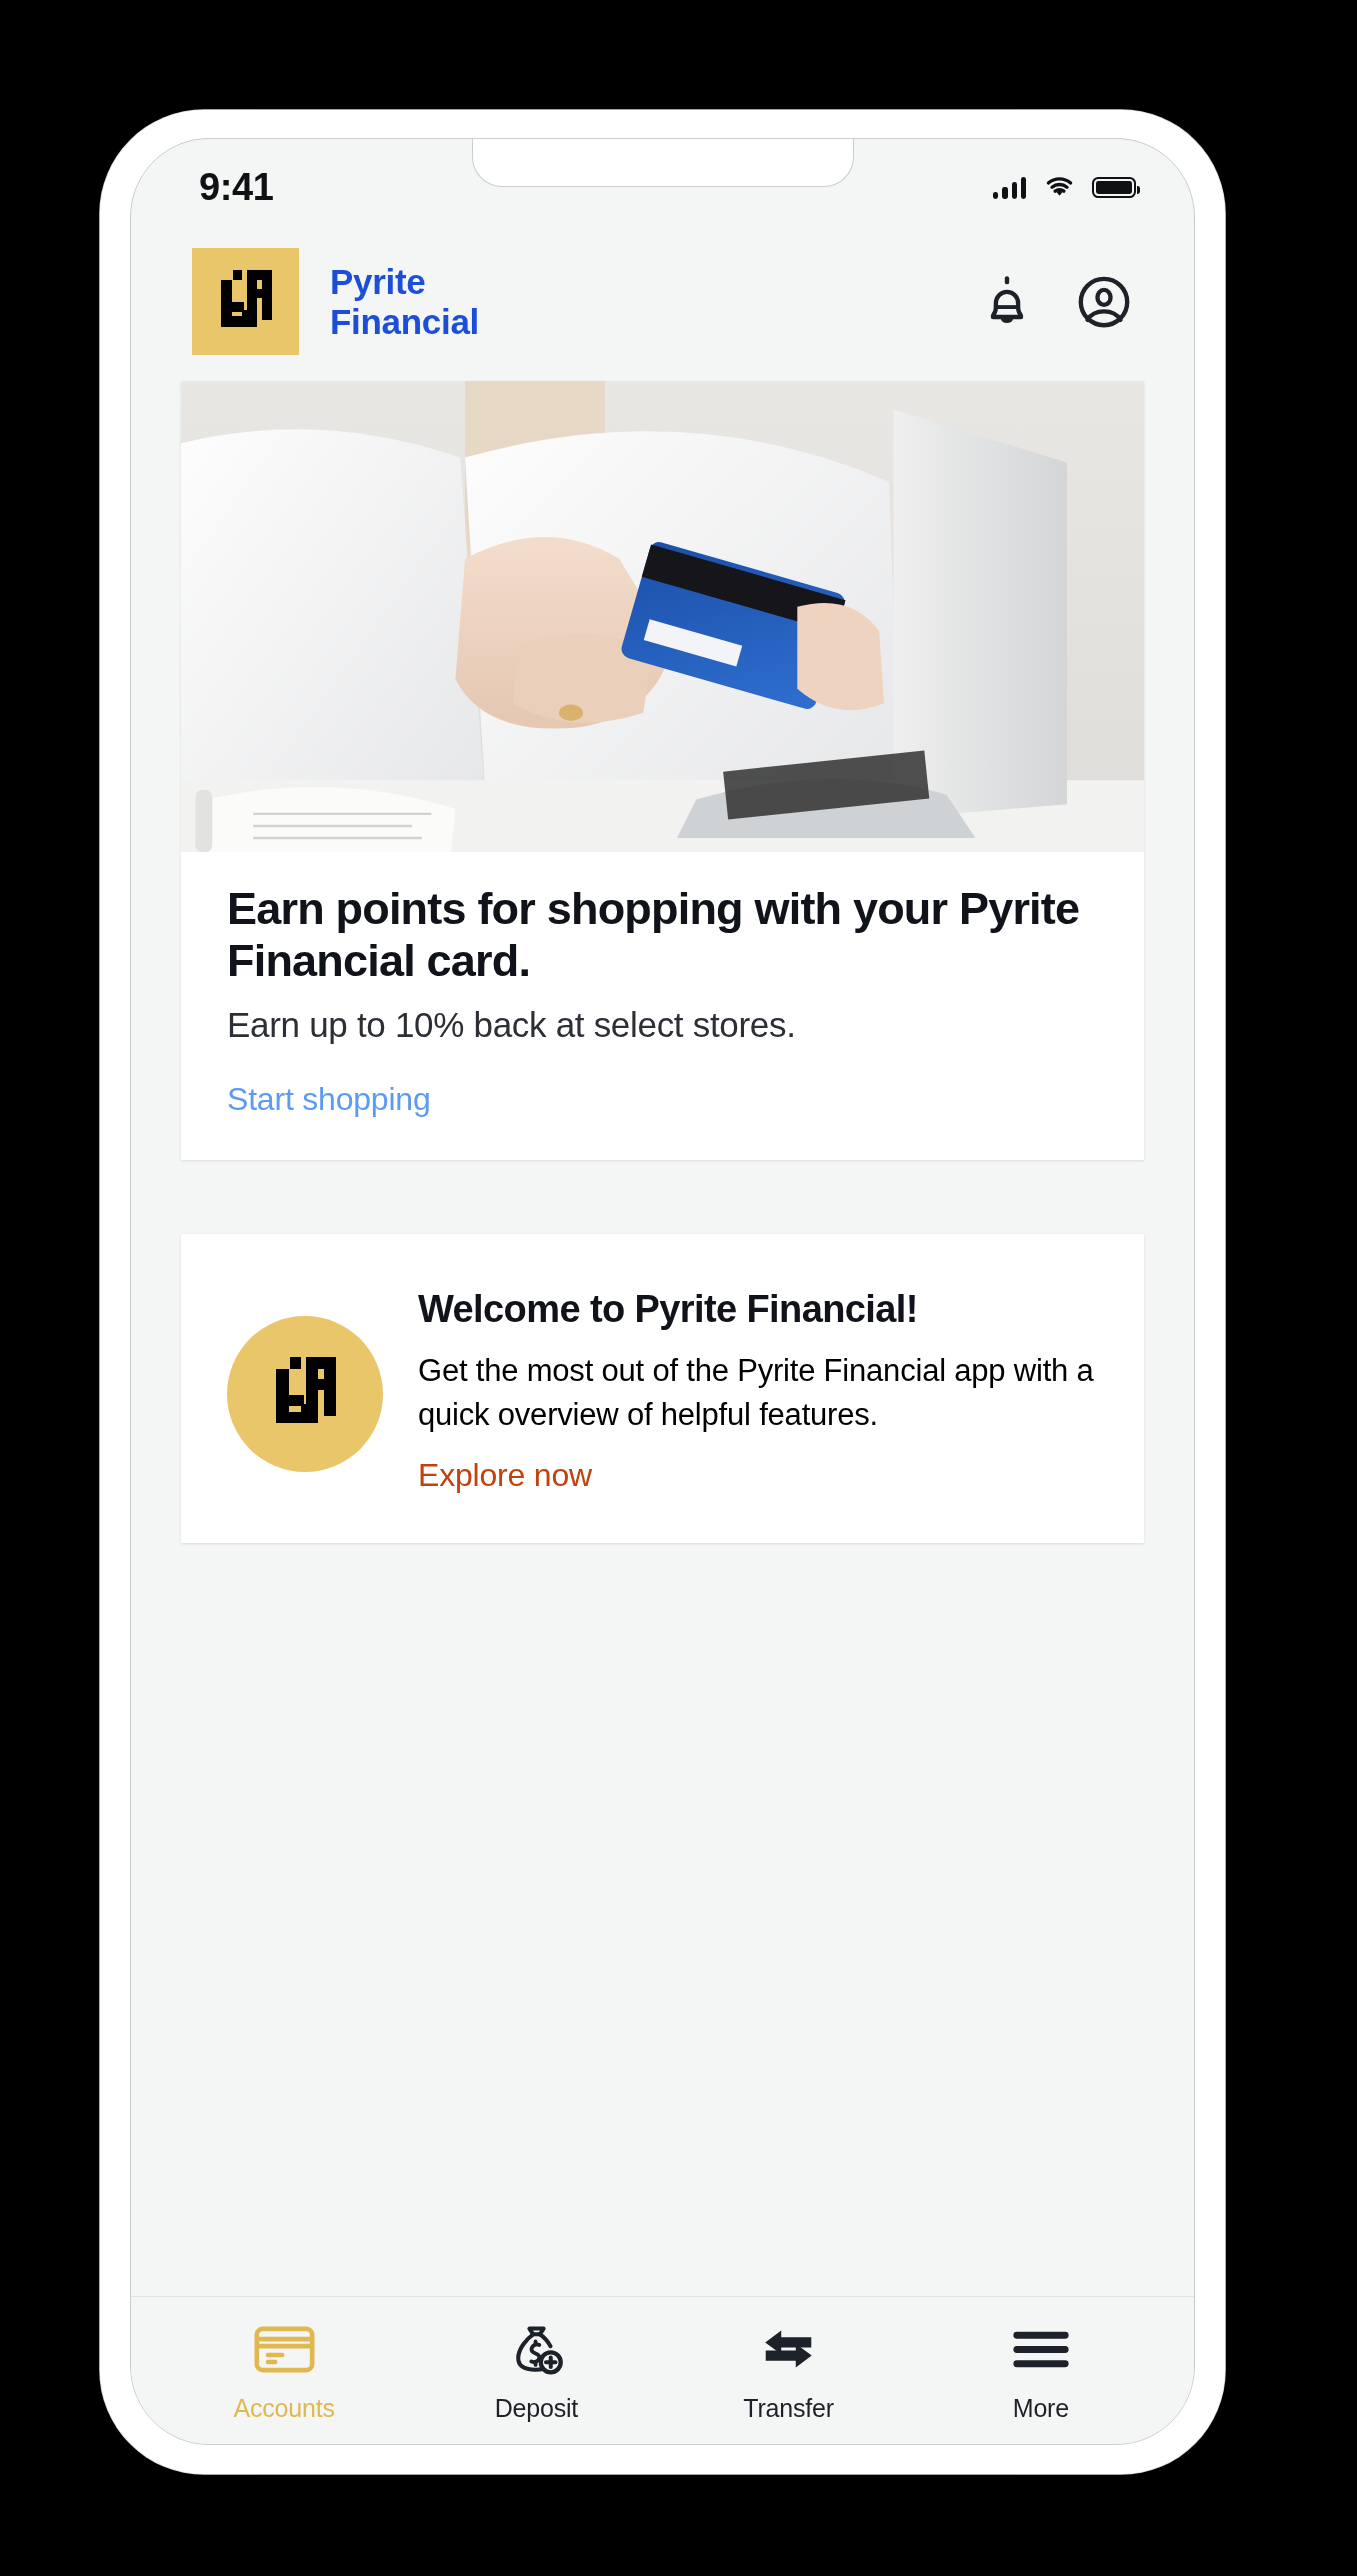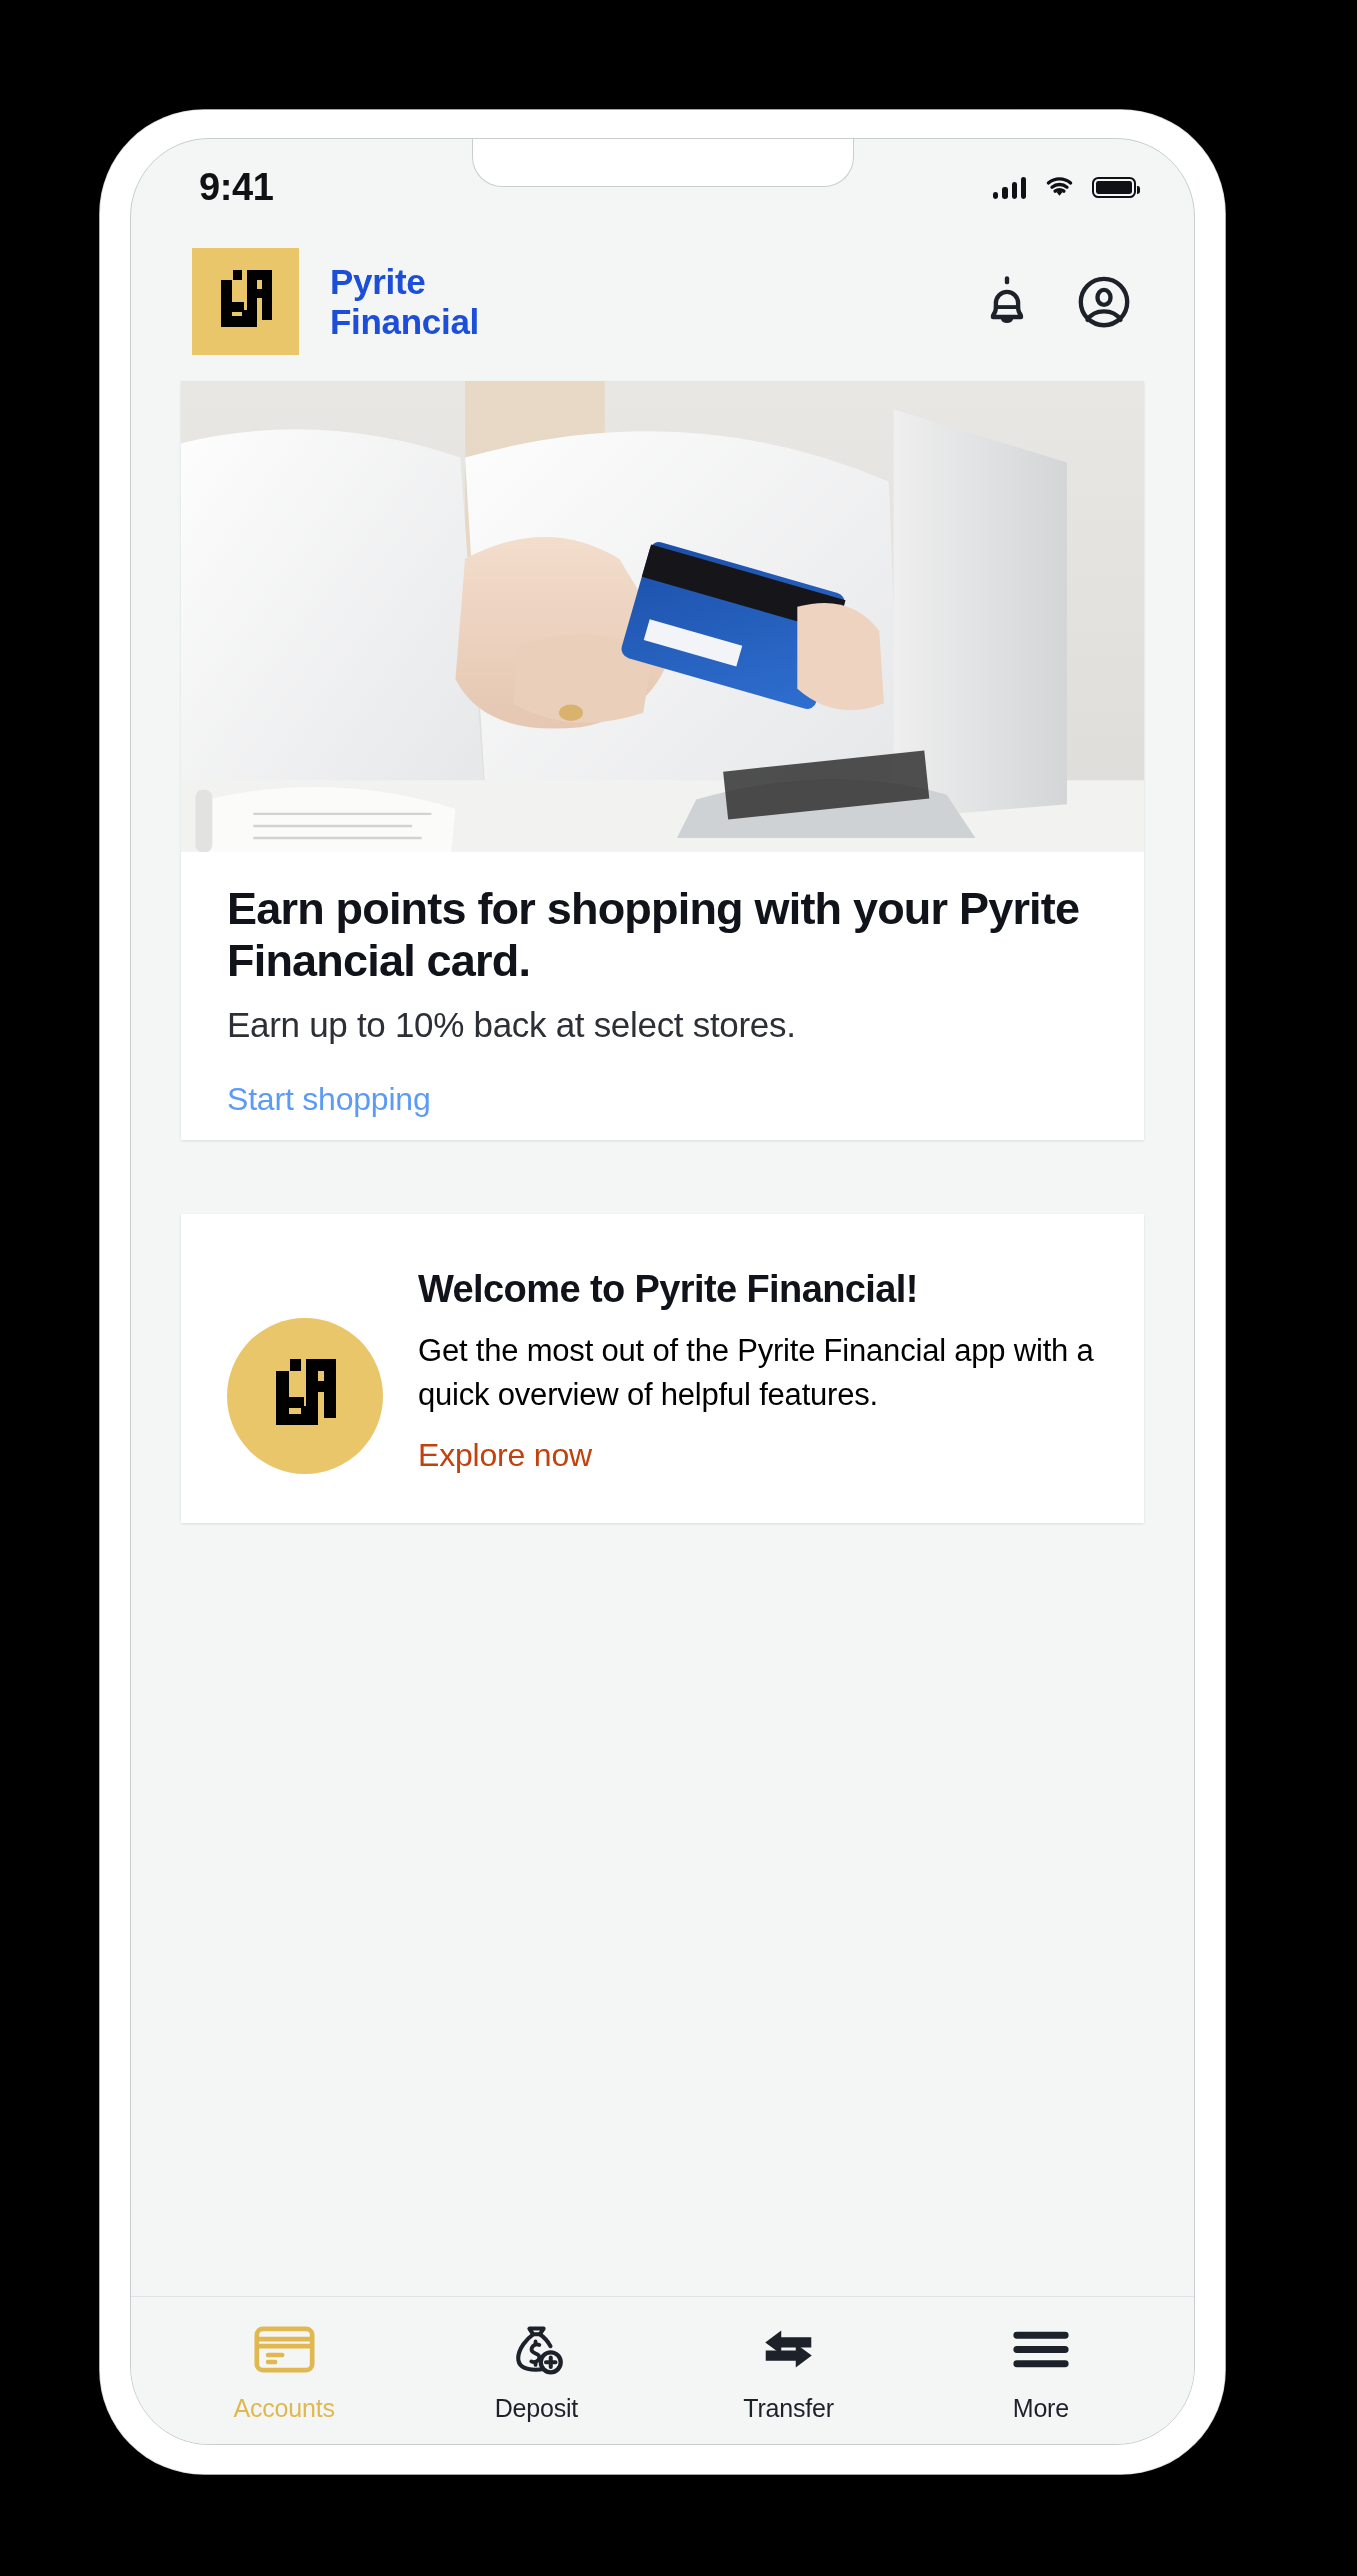--- a/index.html
+++ b/index.html
@@ -81,29 +81,29 @@
   }
   .header-actions { display:flex; align-items:center; gap:39px; }
   .hicon { width:58px; height:58px; display:block; }
 
   
   .content { position:absolute; left:0; top:237px; width:100%; bottom:148px; overflow:hidden; }
 
   .card { background:#ffffff; margin:0 50px; box-shadow:0 0.8px 2.4px rgba(0,0,0,.10); }
   .card-promo { margin-top:4.7px; }
   .promo-photo { width:100%; height:471px; display:block; position:relative; overflow:hidden; background:#dcdcdc; }
-  .promo-body { padding:31px 46px 22px 46px;border-radius:9px; }
+  .promo-body { padding:31px 46px 42px 46px;border-radius:9px; }
   .promo-title {
     font-size:45px; font-weight:700; color:#11131a;
     line-height:1.17; letter-spacing:-0.8px;
   }
   .promo-sub { font-size:35px; color:#2c2f36; margin-top:17.3px; letter-spacing:-0.3px; }
   .promo-link { font-size:32px; color:#5b9bf3; margin-top:36px; display:inline-block; letter-spacing:-0.2px; }
 
-  .card-welcome { margin-top:74px; display:flex; gap:35px; padding:50px 44px 49px 46px; align-items:flex-end; }
+  .card-welcome { margin-top:74px; display:flex; gap:35px; padding:50px 44px 49px 46px; align-items:center; }
   .welcome-avatar {
     width:156px; height:156px; border-radius:50%; background:#e9c669; flex:none;
     display:flex; align-items:center; justify-content:center; margin-top:9.4px;
   }
   .welcome-text { flex:1; padding-top:3.1px; }
   .welcome-title { font-size:38px; font-weight:700; color:#11131a; letter-spacing:-0.6px; line-height:1.2; }
   .welcome-body { font-size:31px; color:#000000; line-height:1.42; margin-top:16px; letter-spacing:-0.2px; }
   .welcome-link { font-size:32px; color:#c2410c; margin-top:20.4px; display:inline-block; letter-spacing:-0.2px; }
 
   

